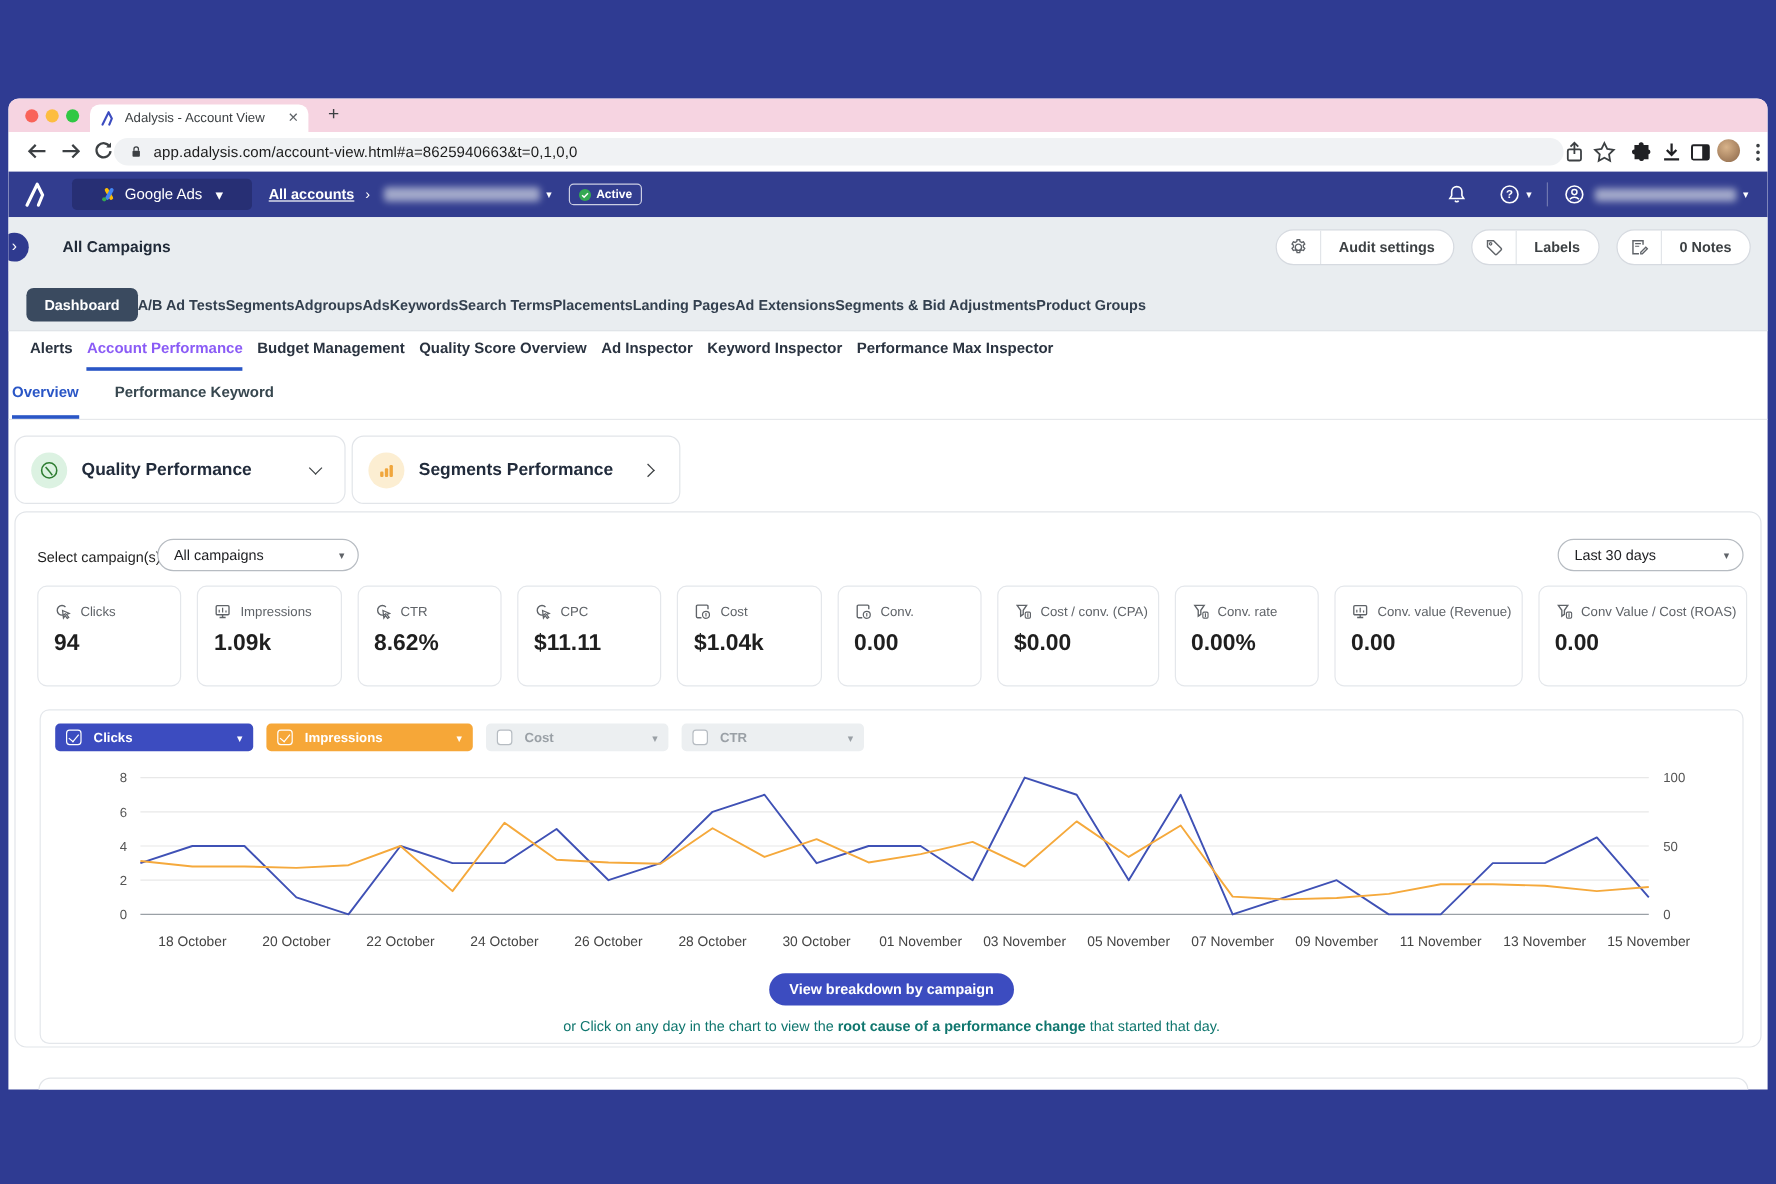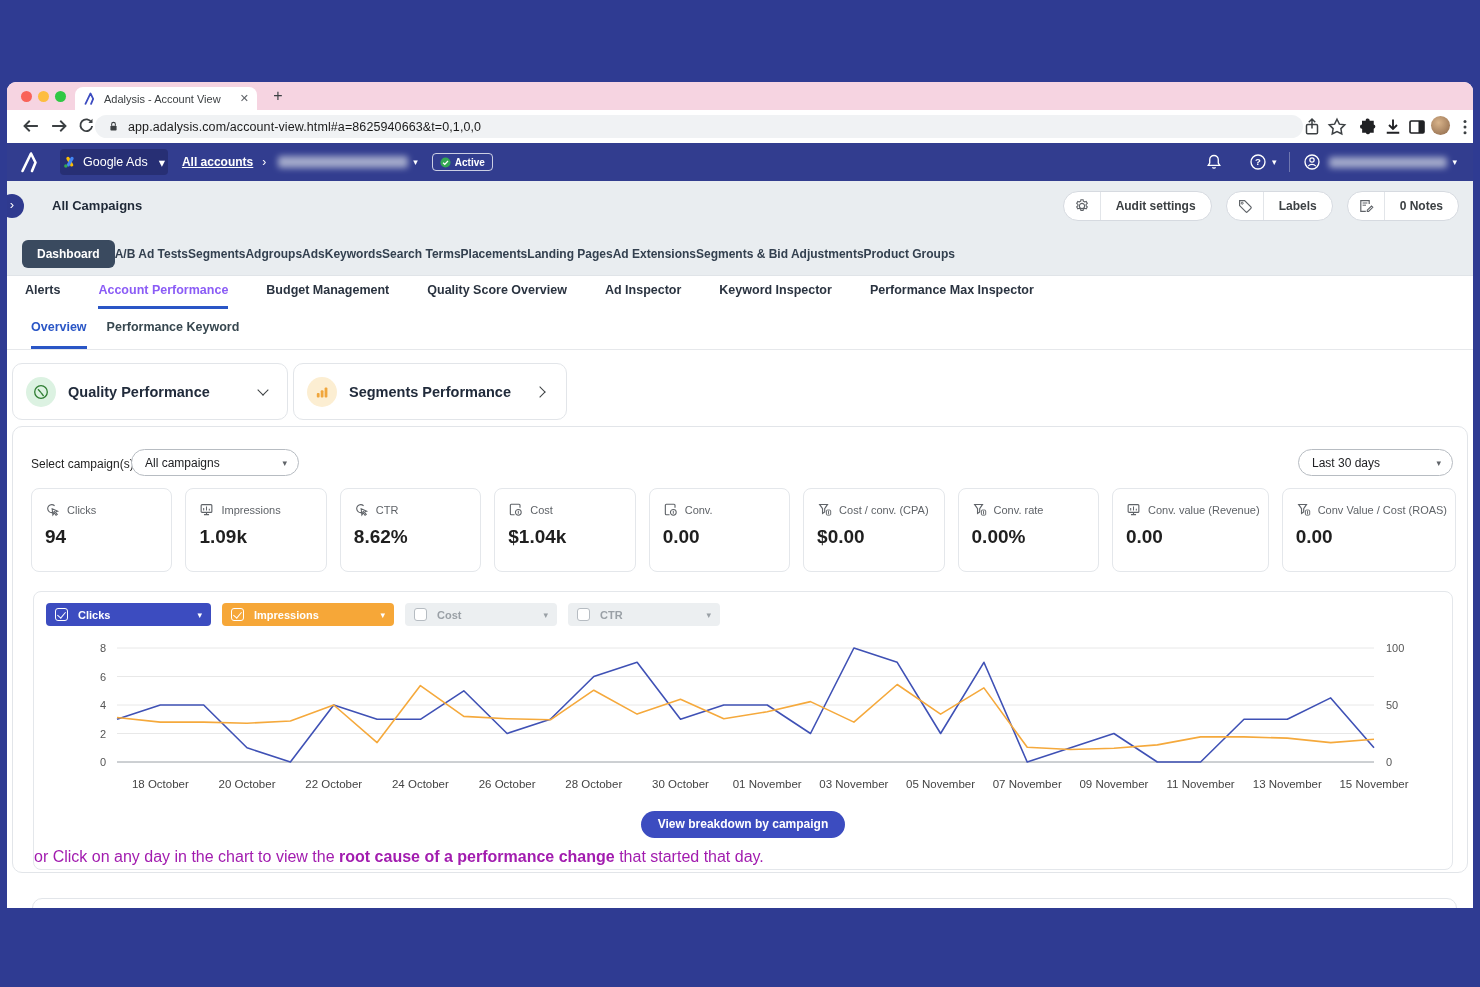--- a/index.html
+++ b/index.html
@@ -15,45 +15,45 @@
 .btab .t{font-size:11px;color:#3C4043;flex:1;margin-left:7px;white-space:nowrap;overflow:hidden}
 .btab .x{font-size:11px;color:#5F6368}
 .newtab{position:absolute;left:260px;top:3px;font-size:16px;color:#3C4043;width:22px;height:22px;text-align:center;line-height:22px}
 .toolbar{position:absolute;left:0;top:28px;width:100%;height:33px;background:#fff}
 .navic{position:absolute;top:6px;width:20px;height:20px}
 .urlpill{position:absolute;left:88px;top:5px;width:1208px;height:23px;background:#F0F2F4;border-radius:12px;display:flex;align-items:center;padding:0 12px}
 .urltxt{font-size:12.5px;color:#1b1b1b;margin-left:8px;letter-spacing:.1px}
 
 
 .appnav{position:absolute;left:0;top:61px;width:100%;height:38px;background:#323D8F;display:flex;align-items:center;color:#fff}
-.gads{display:flex;align-items:center;background:#272F74;border-radius:4px;height:26px;padding:0 3px;margin-left:18px;gap:6px}
+.gads{display:flex;align-items:center;background:#272F74;border-radius:4px;height:26px;padding:0 24px;margin-left:18px;gap:6px}
 .gads span{font-size:12.5px;color:#fff}
 .navlink{font-size:12px;font-weight:bold;color:#fff;text-decoration:underline;margin-left:14px}
 .blur{background:#C9CEDF;opacity:.75;filter:blur(3px);border-radius:3px}
 .badge{display:flex;align-items:center;gap:4px;border:1px solid rgba(255,255,255,.75);border-radius:4px;height:18px;padding:0 7px;margin-left:14px}
 .badge span{font-size:10px;font-weight:bold;color:#fff}
 .caret{font-size:9px;color:#fff;margin-left:5px}
 .caretg{font-size:9px;color:#5F6368}
 .navdiv{width:1px;height:20px;background:rgba(255,255,255,.3);margin:0 13px}
 
 
 .grayband{position:absolute;left:0;top:99px;width:100%;height:95px;background:#E9EDF0;border-bottom:1px solid #E0E4E8}
 .circbtn{position:absolute;left:-7px;top:13px;width:24px;height:24px;border-radius:50%;background:#2F3A8F;color:#fff;font-size:13px;text-align:center;line-height:22px}
 .pagetitle{position:absolute;left:45px;top:17px;font-size:13px;font-weight:bold;color:#1F2937}
 .hbtns{position:absolute;right:14px;top:10px;display:flex;gap:14px}
 .splitbtn{display:flex;align-items:stretch;height:30px;background:#fff;border:1px solid #D6DAE0;border-radius:16px;overflow:hidden}
 .splitbtn .ic{width:37px;display:flex;align-items:center;justify-content:center;border-right:1px solid #E2E5E9}
 .splitbtn .lb{display:flex;align-items:center;padding:0 15px;font-size:12px;font-weight:bold;color:#3C4043}
 .ptabs{position:absolute;left:15px;top:59px;display:flex;align-items:center;height:28px}
 .ptab{font-size:12px;font-weight:bold;color:#33404F;white-space:nowrap}
 .ptab.active{background:#3A4A5F;color:#fff;border-radius:6px;padding:0 15px;line-height:28px}
-.stabs{position:absolute;left:18px;top:201px;display:flex;gap:38px}
+.stabs{position:absolute;left:18px;top:201px;display:flex;gap:12px}
 .stab{font-size:12.5px;font-weight:bold;color:#2A3340;padding-bottom:9px;white-space:nowrap}
 .stab.active{color:#8b5cf6;border-bottom:3px solid #2A56C6}
-.ttabs{position:absolute;left:0;top:238px;width:100%;height:30px;border-bottom:1px solid #E6E8EB;display:flex;gap:20px;padding-left:24px}
+.ttabs{position:absolute;left:0;top:238px;width:100%;height:30px;border-bottom:1px solid #E6E8EB;display:flex;gap:30px;padding-left:3px}
 .ttab{font-size:12.5px;font-weight:bold;color:#37474F;padding-bottom:9px;white-space:nowrap}
 .ttab.active{color:#2A56C6;border-bottom:3px solid #2A56C6}
 
 
 .seccard{position:absolute;top:281px;height:57px;background:#fff;border:1px solid #E2E5E9;border-radius:10px;display:flex;align-items:center}
 .iconcirc{width:30px;height:30px;border-radius:50%;display:flex;align-items:center;justify-content:center;margin:0 12px 0 13px}
 .seccard .nm{font-size:14.5px;font-weight:bold;color:#212B3B}
 .chev{display:inline-block;width:8px;height:8px;border-right:1.8px solid #3C4043;border-bottom:1.8px solid #3C4043}
 .chev.down{transform:rotate(45deg)}
 .chev.right{transform:rotate(-45deg)}
@@ -76,21 +76,21 @@
 .tog .cb{width:13px;height:13px;border-radius:3px;flex:none;position:relative}
 .tog .cb.on{border:1.5px solid #fff}
 .tog .cb.on::after{content:"";position:absolute;left:2.5px;top:0.5px;width:4px;height:7px;border-right:1.6px solid #fff;border-bottom:1.6px solid #fff;transform:rotate(40deg)}
 .tog .cb.off{background:#fff;border:1px solid #B6BCC2}
 .tog .tl{font-size:11px;font-weight:bold;margin-left:10px;flex:1;white-space:nowrap}
 .tog .tc{font-size:9px;margin-left:22px}
 .tog.on .tl,.tog.on .tc{color:#fff}
 .tog.off .tl,.tog.off .tc{color:#9AA0A6}
 .cta{position:absolute;left:0;top:219px;width:100%;text-align:center}
 .ctabtn{display:inline-block;background:#3C4CC0;color:#fff;font-size:12px;font-weight:bold;height:27px;line-height:27px;padding:0 17px;border-radius:14px;border:none}
-.caption{position:absolute;left:0;top:256px;width:100%;text-align:left;font-size:16px;color:#a21caf}
+.caption{position:absolute;left:0;top:256px;width:100%;text-align:center;font-size:12px;color:#0f766e}
 .stub{position:absolute;left:25px;top:816px;width:1425px;height:14px;background:#fff;border:1px solid #E2E5E9;border-radius:10px 10px 0 0}
 svg{display:block}
 text{font-family:"Liberation Sans",sans-serif}
 </style>
 </head>
 <body>
 
 <svg width="0" height="0" style="position:absolute">
   <defs>
     <symbol id="i-click" viewBox="0 0 16 16">
@@ -406,20 +406,31 @@
         <div class="mcard">
           <div class="mhead">
             <span class="micon">
               <svg width="15" height="15" viewBox="0 0 16 16">
                 <use href="#i-click"></use>
               </svg>
             </span>
             <span>CTR</span>
           </div>
           <div class="mval">8.62%</div>
+        </div>
+        <div class="mcard">
+          <div class="mhead">
+            <span class="micon">
+              <svg width="15" height="15" viewBox="0 0 16 16">
+                <use href="#i-click"></use>
+              </svg>
+            </span>
+            <span>CPC</span>
+          </div>
+          <div class="mval">$11.11</div>
         </div>
         <div class="mcard">
           <div class="mhead">
             <span class="micon">
               <svg width="15" height="15" viewBox="0 0 16 16">
                 <use href="#i-card"></use>
               </svg>
             </span>
             <span>Cost</span>
           </div>

